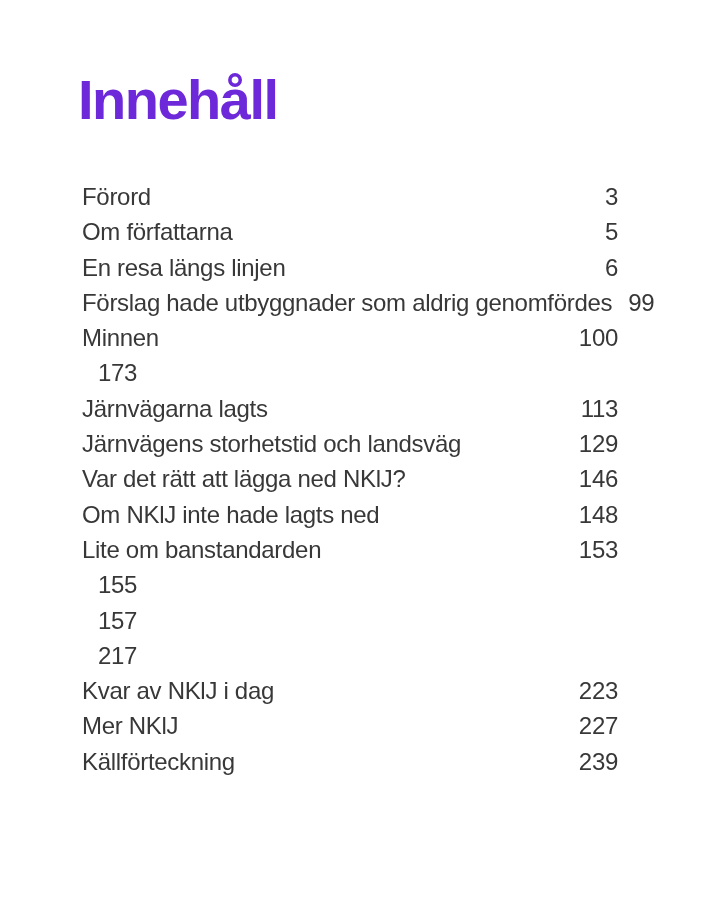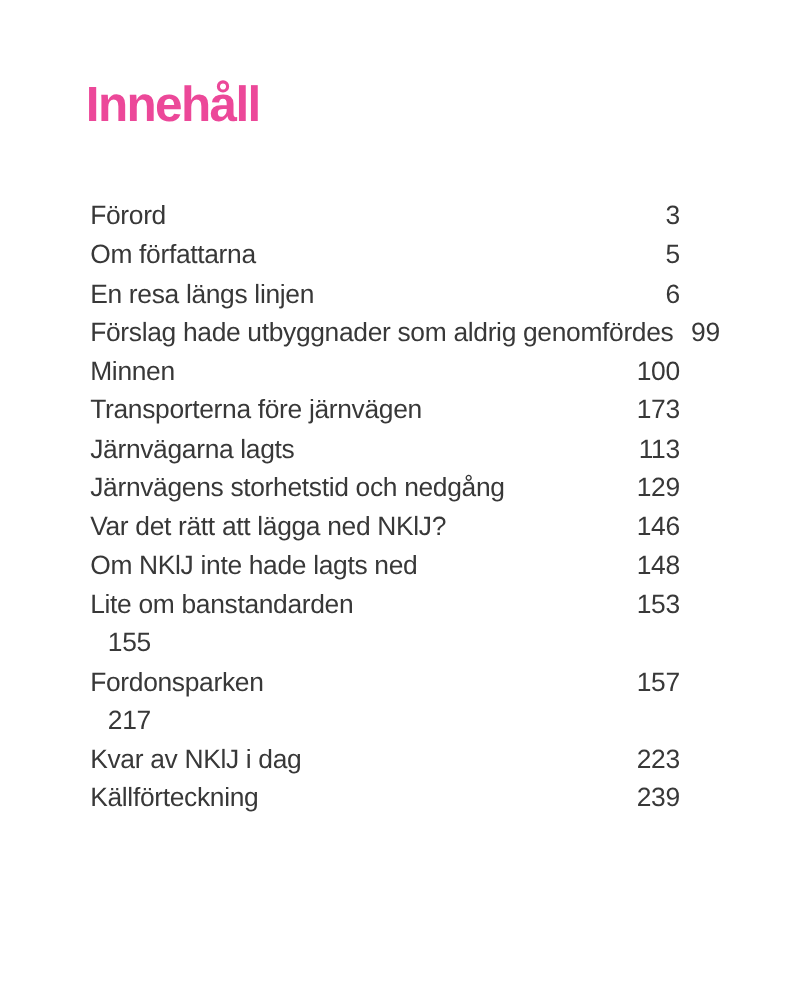--- a/index.html
+++ b/index.html
@@ -13,25 +13,25 @@
     height: 900px;
     background: #ffffff;
     overflow: hidden;
     font-family: "Liberation Sans", sans-serif;
   }
   .page-title {
     position: absolute;
     top: 72px;
     left: 78px;
     margin: 0;
-    font-size: 45px;
+    font-size: 56px;
     line-height: 1;
     font-weight: 700;
     letter-spacing: -1.5px;
-    color: #ec4899;
+    color: #6d28d9;
   }
   .toc {
     position: absolute;
     top: 179px;
     left: 82px;
     width: 536px;
   }
   .toc-row {
     display: flex;
     justify-content: space-between;
@@ -81,31 +81,30 @@
         <span class="toc-title">Förslag hade utbyggnader som aldrig genomfördes</span>
         <span class="toc-page">99</span>
       </div>
 
       <div class="toc-row">
         <span class="toc-title">Minnen</span>
         <span class="toc-page">100</span>
       </div>
 
       <div class="toc-row">
-        <span class="toc-title">Transporterna före järnvägen</span>
         <span class="toc-page">173</span>
       </div>
 
       <div class="toc-row">
         <span class="toc-title">Järnvägarna lagts</span>
         <span class="toc-page">113</span>
       </div>
 
       <div class="toc-row">
-        <span class="toc-title">Järnvägens storhetstid och nedgång</span>
+        <span class="toc-title">Järnvägens storhetstid och landsväg</span>
         <span class="toc-page">129</span>
       </div>
 
       <div class="toc-row">
         <span class="toc-title">Var det rätt att lägga ned NKlJ?</span>
         <span class="toc-page">146</span>
       </div>
 
       <div class="toc-row">
         <span class="toc-title">Om NKlJ inte hade lagts ned</span>
@@ -115,33 +114,36 @@
       <div class="toc-row">
         <span class="toc-title">Lite om banstandarden</span>
         <span class="toc-page">153</span>
       </div>
 
       <div class="toc-row">
         <span class="toc-page">155</span>
       </div>
 
       <div class="toc-row">
-        <span class="toc-title">Fordonsparken</span>
         <span class="toc-page">157</span>
       </div>
 
       <div class="toc-row">
         <span class="toc-page">217</span>
       </div>
 
       <div class="toc-row">
         <span class="toc-title">Kvar av NKlJ i dag</span>
         <span class="toc-page">223</span>
       </div>
 
+      <div class="toc-row">
+        <span class="toc-title">Mer NKlJ</span>
+        <span class="toc-page">227</span>
+      </div>
 
 
       <div class="toc-row">
         <span class="toc-title">Källförteckning</span>
         <span class="toc-page">239</span>
       </div>
     </div>
 
 </div>
 

